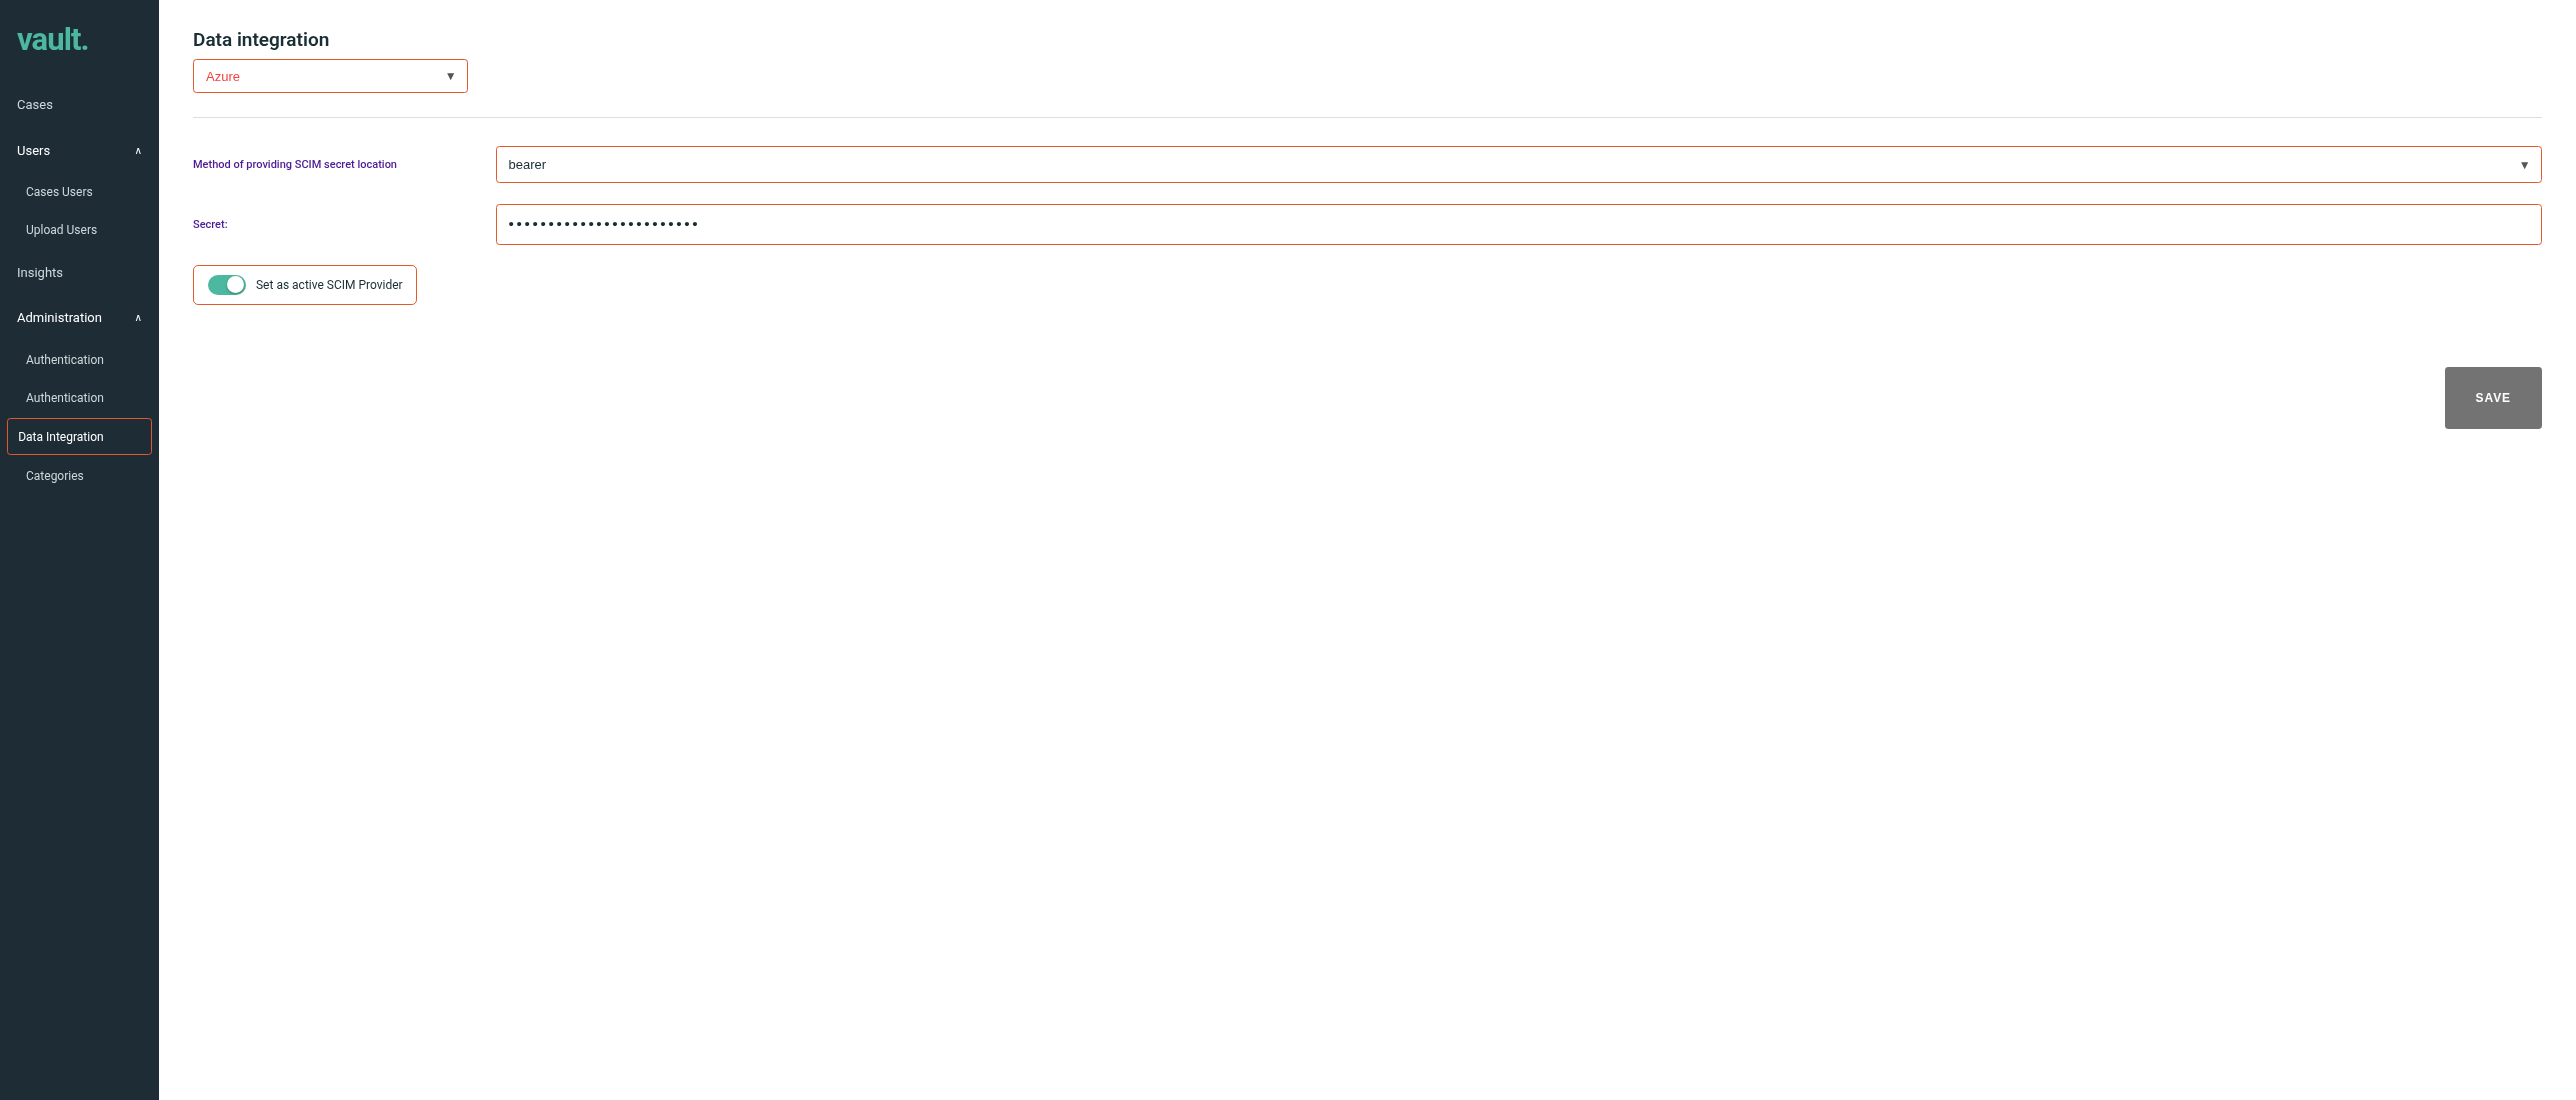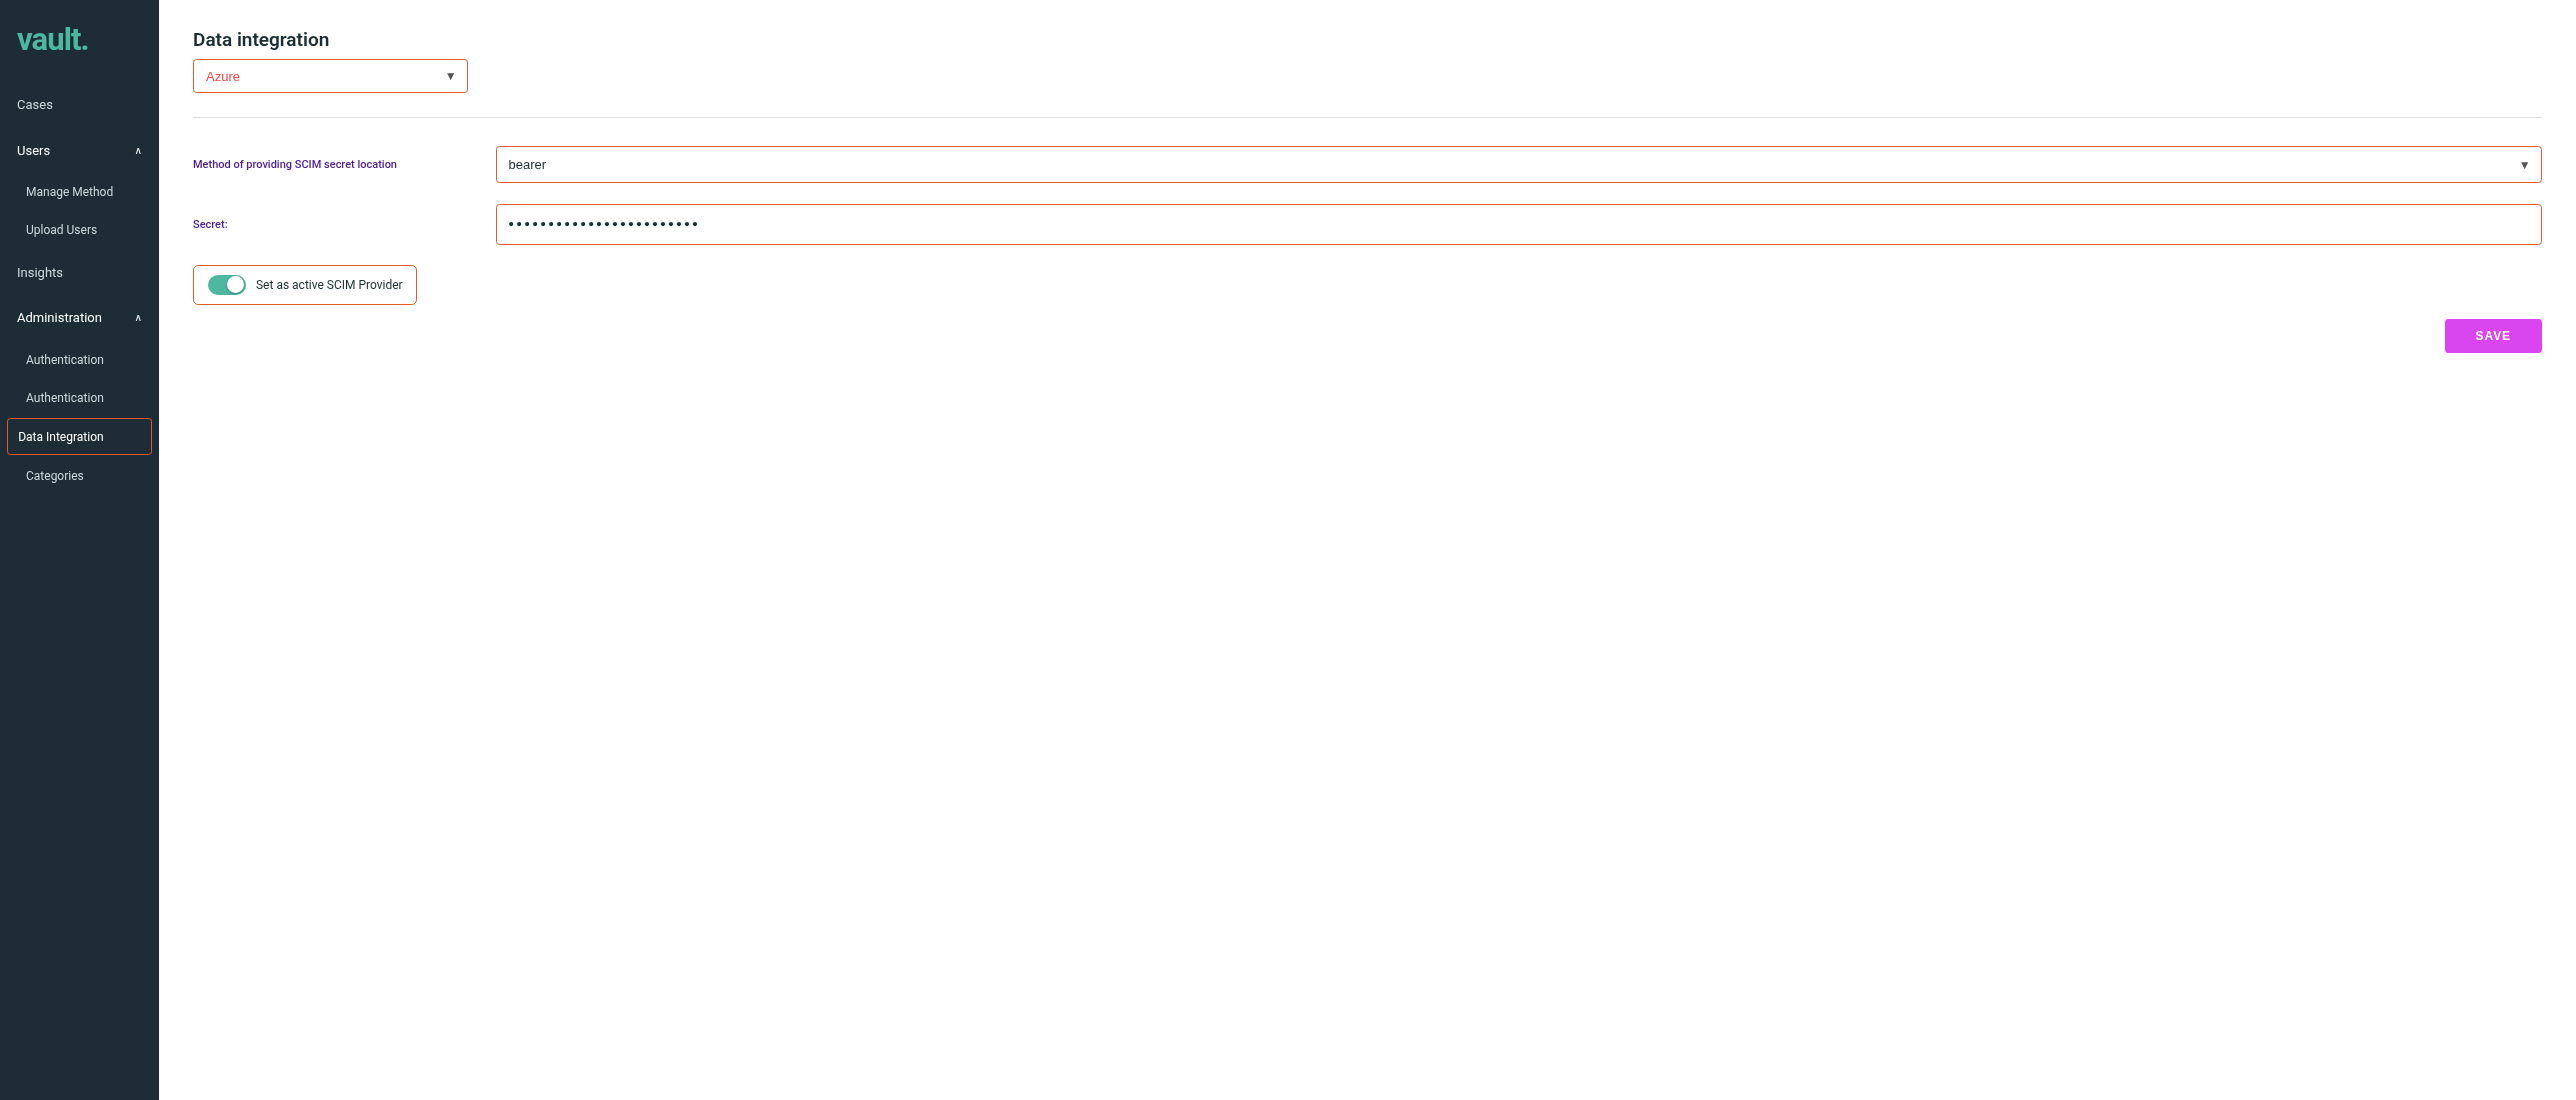--- a/index.html
+++ b/index.html
@@ -202,50 +202,51 @@
       font-weight: 400;
     }
 
     
     .save-row {
       display: flex;
       justify-content: flex-end;
       margin-top: 13.7px;
     }
     .save-button {
-      background: #d946ef;
+      background: #737373;
       color: #ffffff;
       border: none;
       border-radius: 3.4px;
-      padding: 10px 31px;
+      padding: 24px 31px;
       font-size: 12px;
       font-weight: 700;
       letter-spacing: 0.9px;
       cursor: pointer;
       text-transform: uppercase;
+      margin-top: 48px;
     }
   </style>
 </head>
 <body>
 
 <div class="sidebar">
   <div class="sidebar-logo">
     <span class="logo-text">vault.</span>
   </div>
 
   <div class="sidebar-nav-item">
     <span>Cases</span>
   </div>
 
   <div class="sidebar-nav-item active">
     <span>Users</span>
     <span class="chevron">∧</span>
   </div>
   <div class="sidebar-sub-item">
-    <span>Manage Method</span>
+    <span>Cases Users</span>
   </div>
   <div class="sidebar-sub-item">
     <span>Upload Users</span>
   </div>
 
   <div class="sidebar-nav-item">
     <span>Insights</span>
   </div>
 
   <div class="sidebar-nav-item active">

